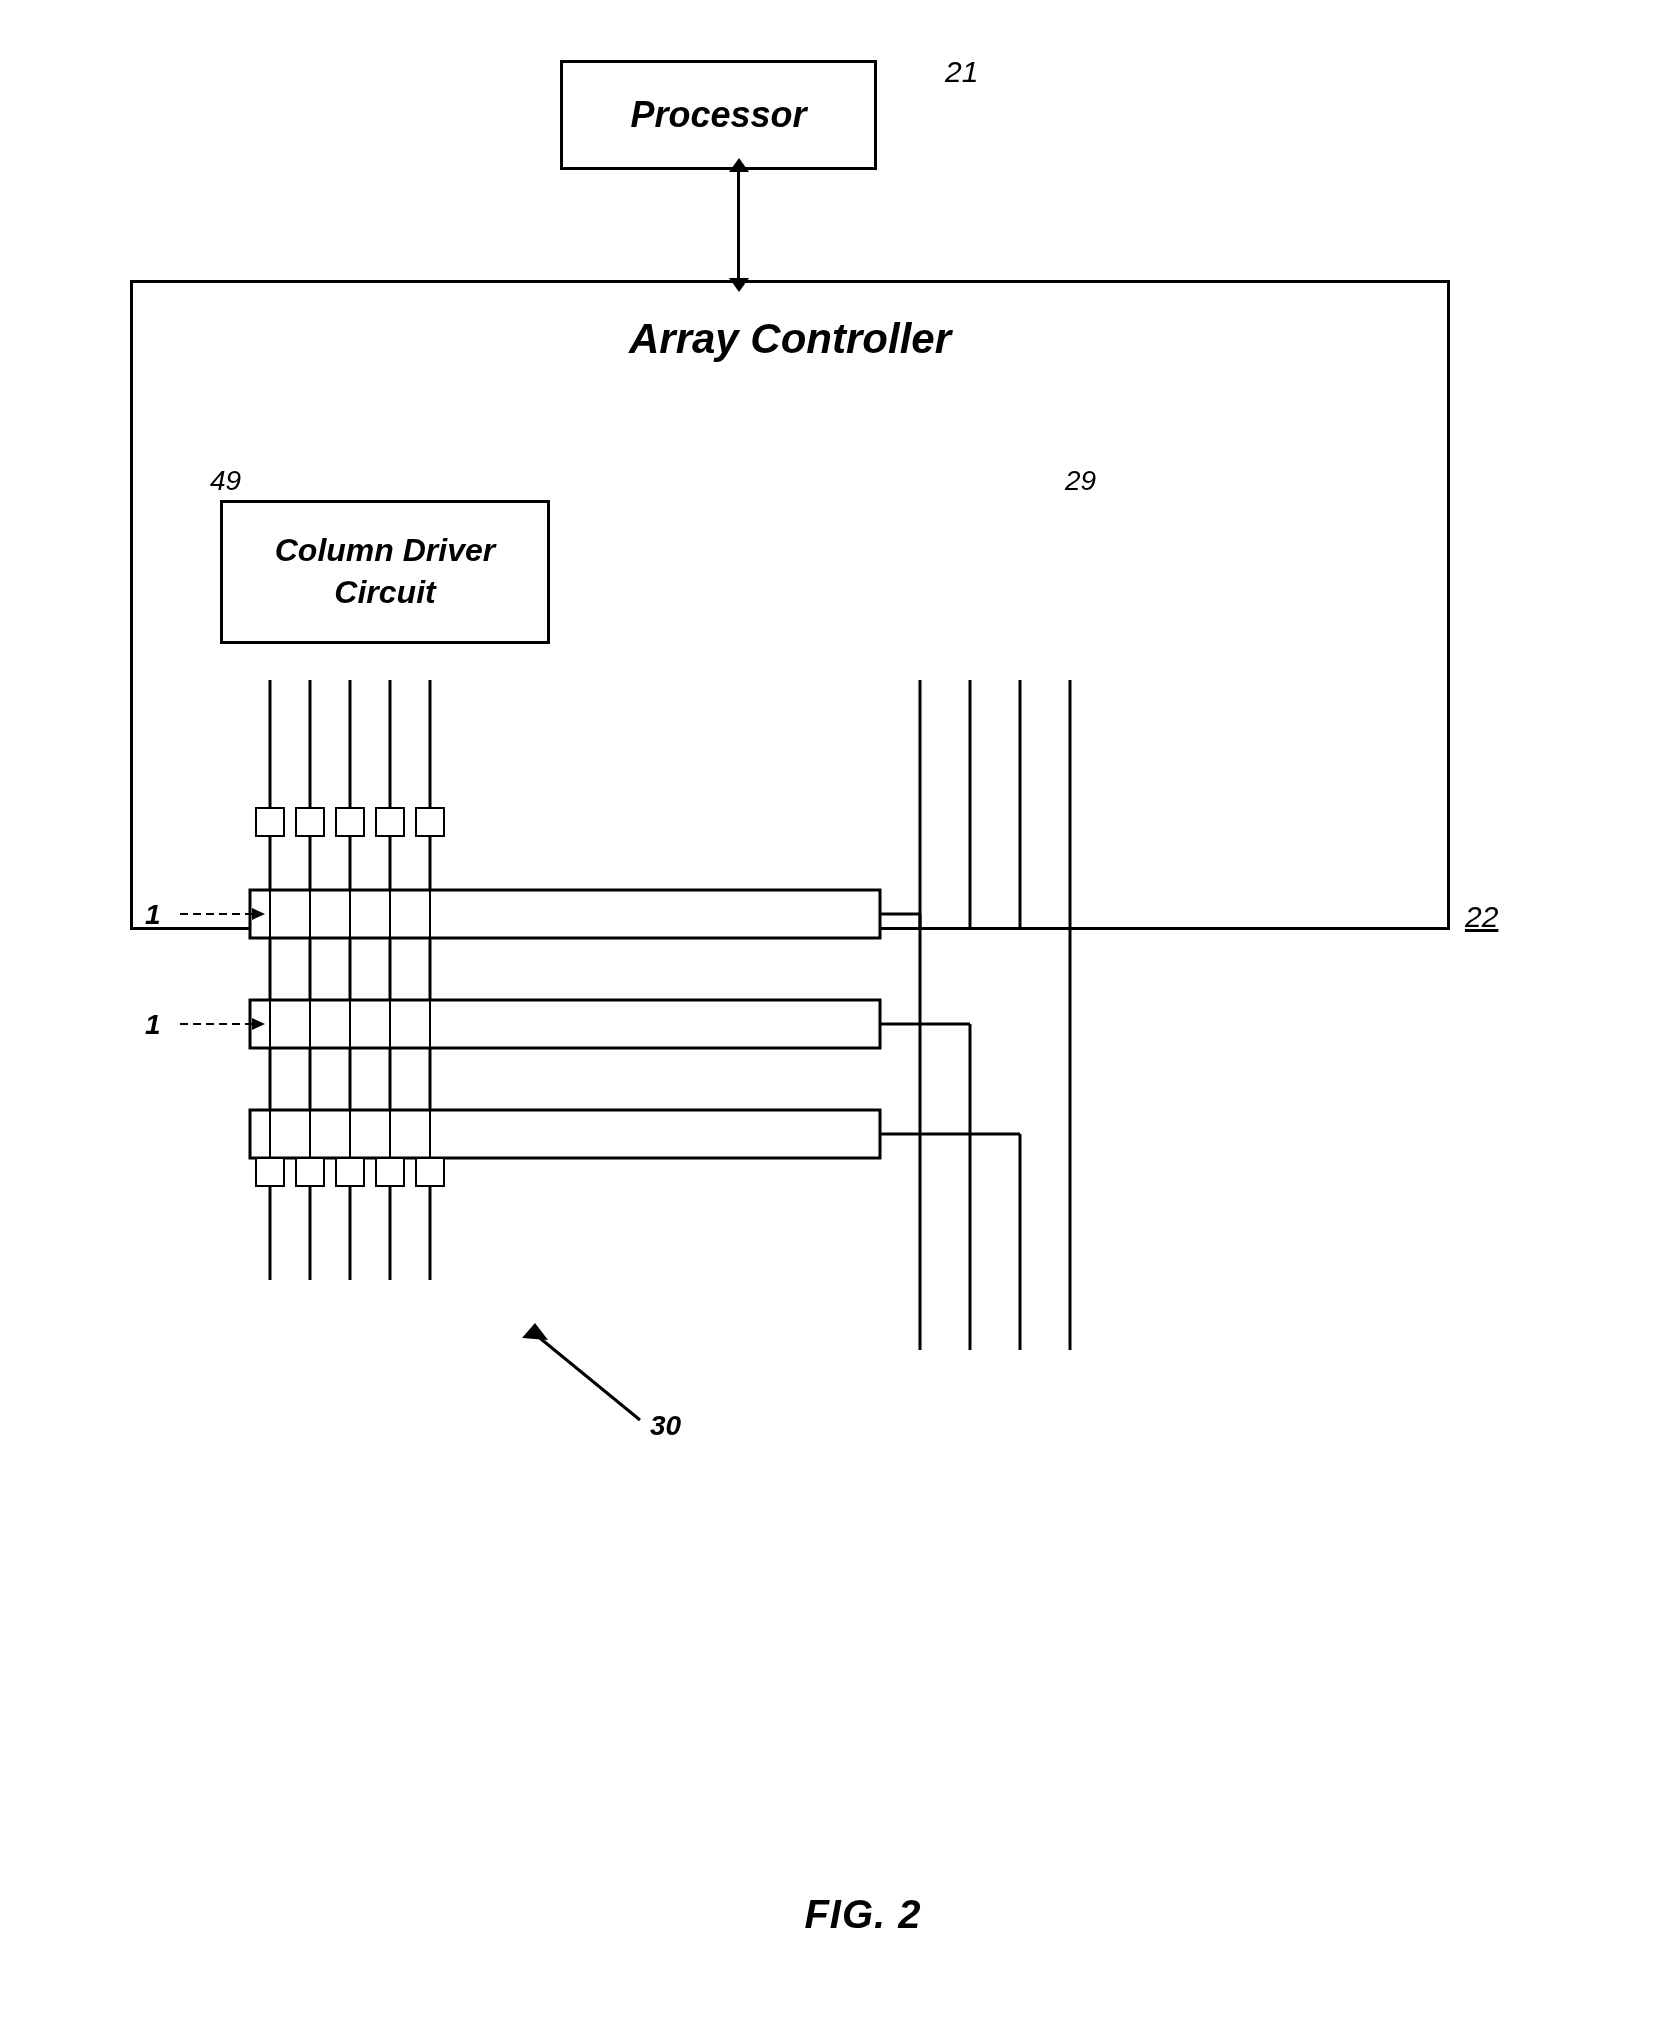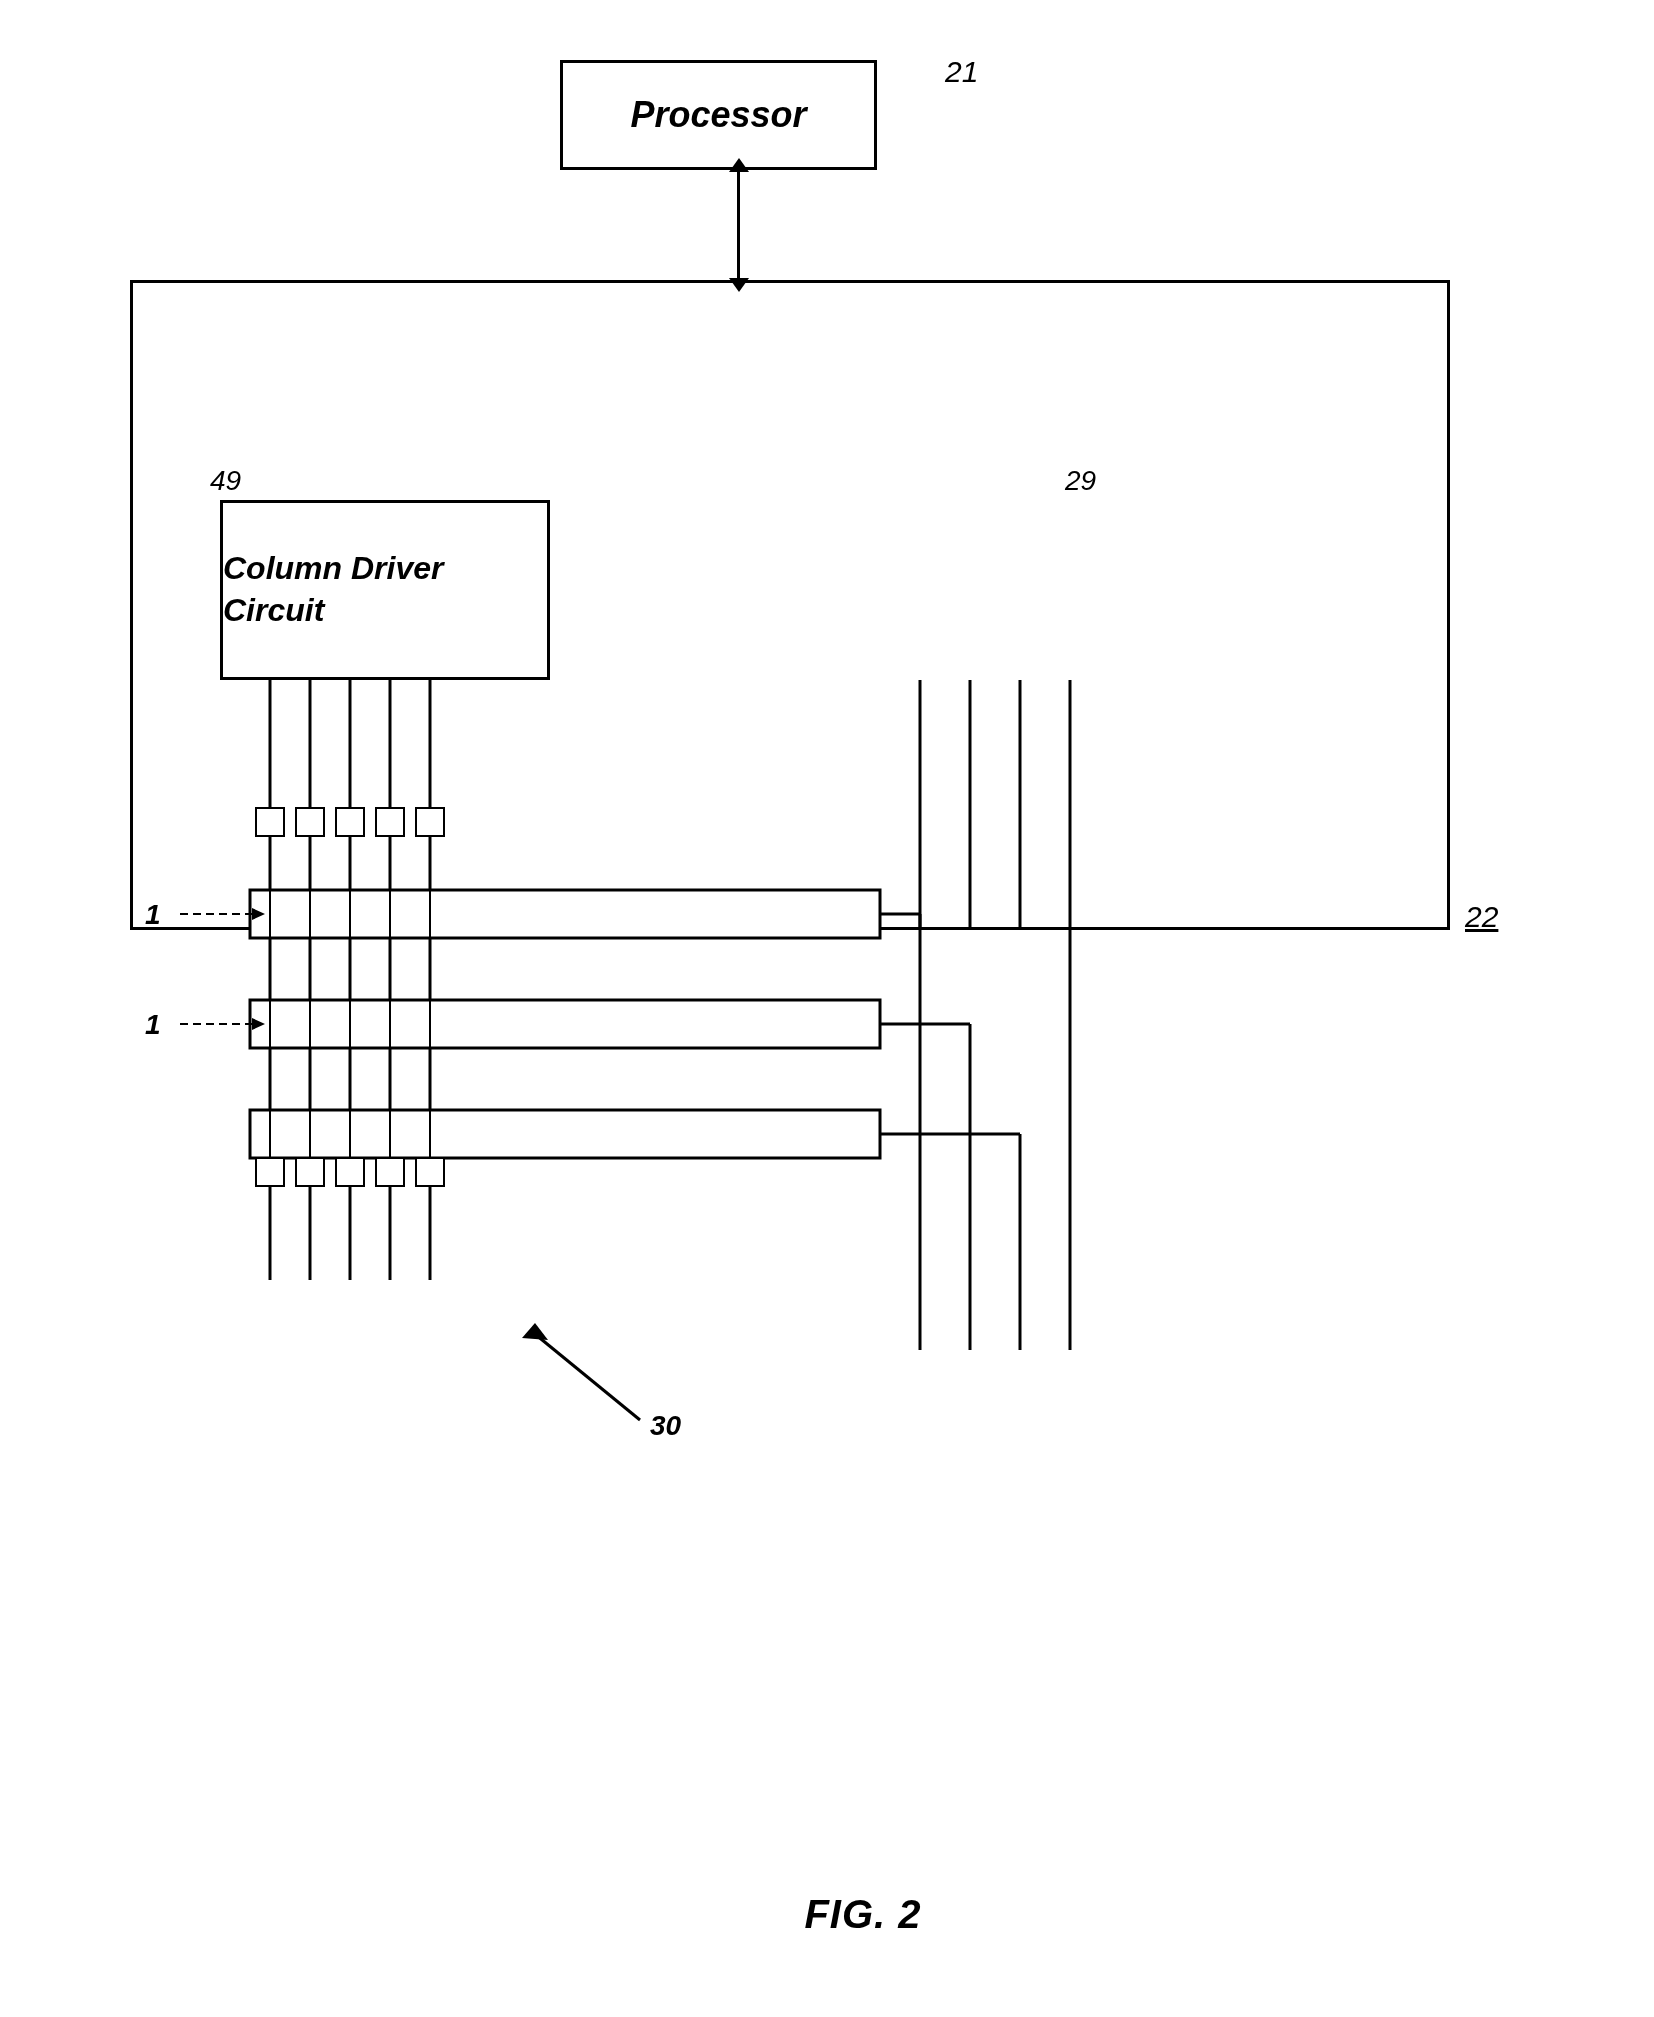--- a/index.html
+++ b/index.html
@@ -95,26 +95,26 @@
       font-size: 30px;
       font-style: italic;
       text-decoration: underline;
     }
     
     .column-driver-box {
       position: absolute;
       top: 500px;
       left: 220px;
       width: 330px;
-      height: 180px;
+      height: 144px;
       border: 3px solid #000;
       display: flex;
       align-items: center;
       justify-content: center;
-      text-align: left;
+      text-align: center;
     }
     .column-driver-label {
       font-size: 32px;
       font-style: italic;
       font-weight: bold;
       line-height: 1.3;
     }
     .column-driver-ref {
       position: absolute;
       top: 465px;
@@ -177,20 +177,21 @@
 <div class="diagram-container">
 
   <div class="processor-box">
     <span class="processor-label">Processor</span>
   </div>
   <span class="processor-ref">21</span>
 
   <div class="arrow-vertical"></div>
 
   <div class="array-controller-box"></div>
+  <span class="array-controller-label">Array Controller</span>
   <span class="array-controller-ref">22</span>
 
   <div class="column-driver-box">
     <span class="column-driver-label">Column Driver Circuit</span>
   </div>
   <span class="column-driver-ref">49</span>
 
   <span class="row-driver-ref">29</span>
 
   <svg class="circuit-svg" xmlns="http://www.w3.org/2000/svg">

